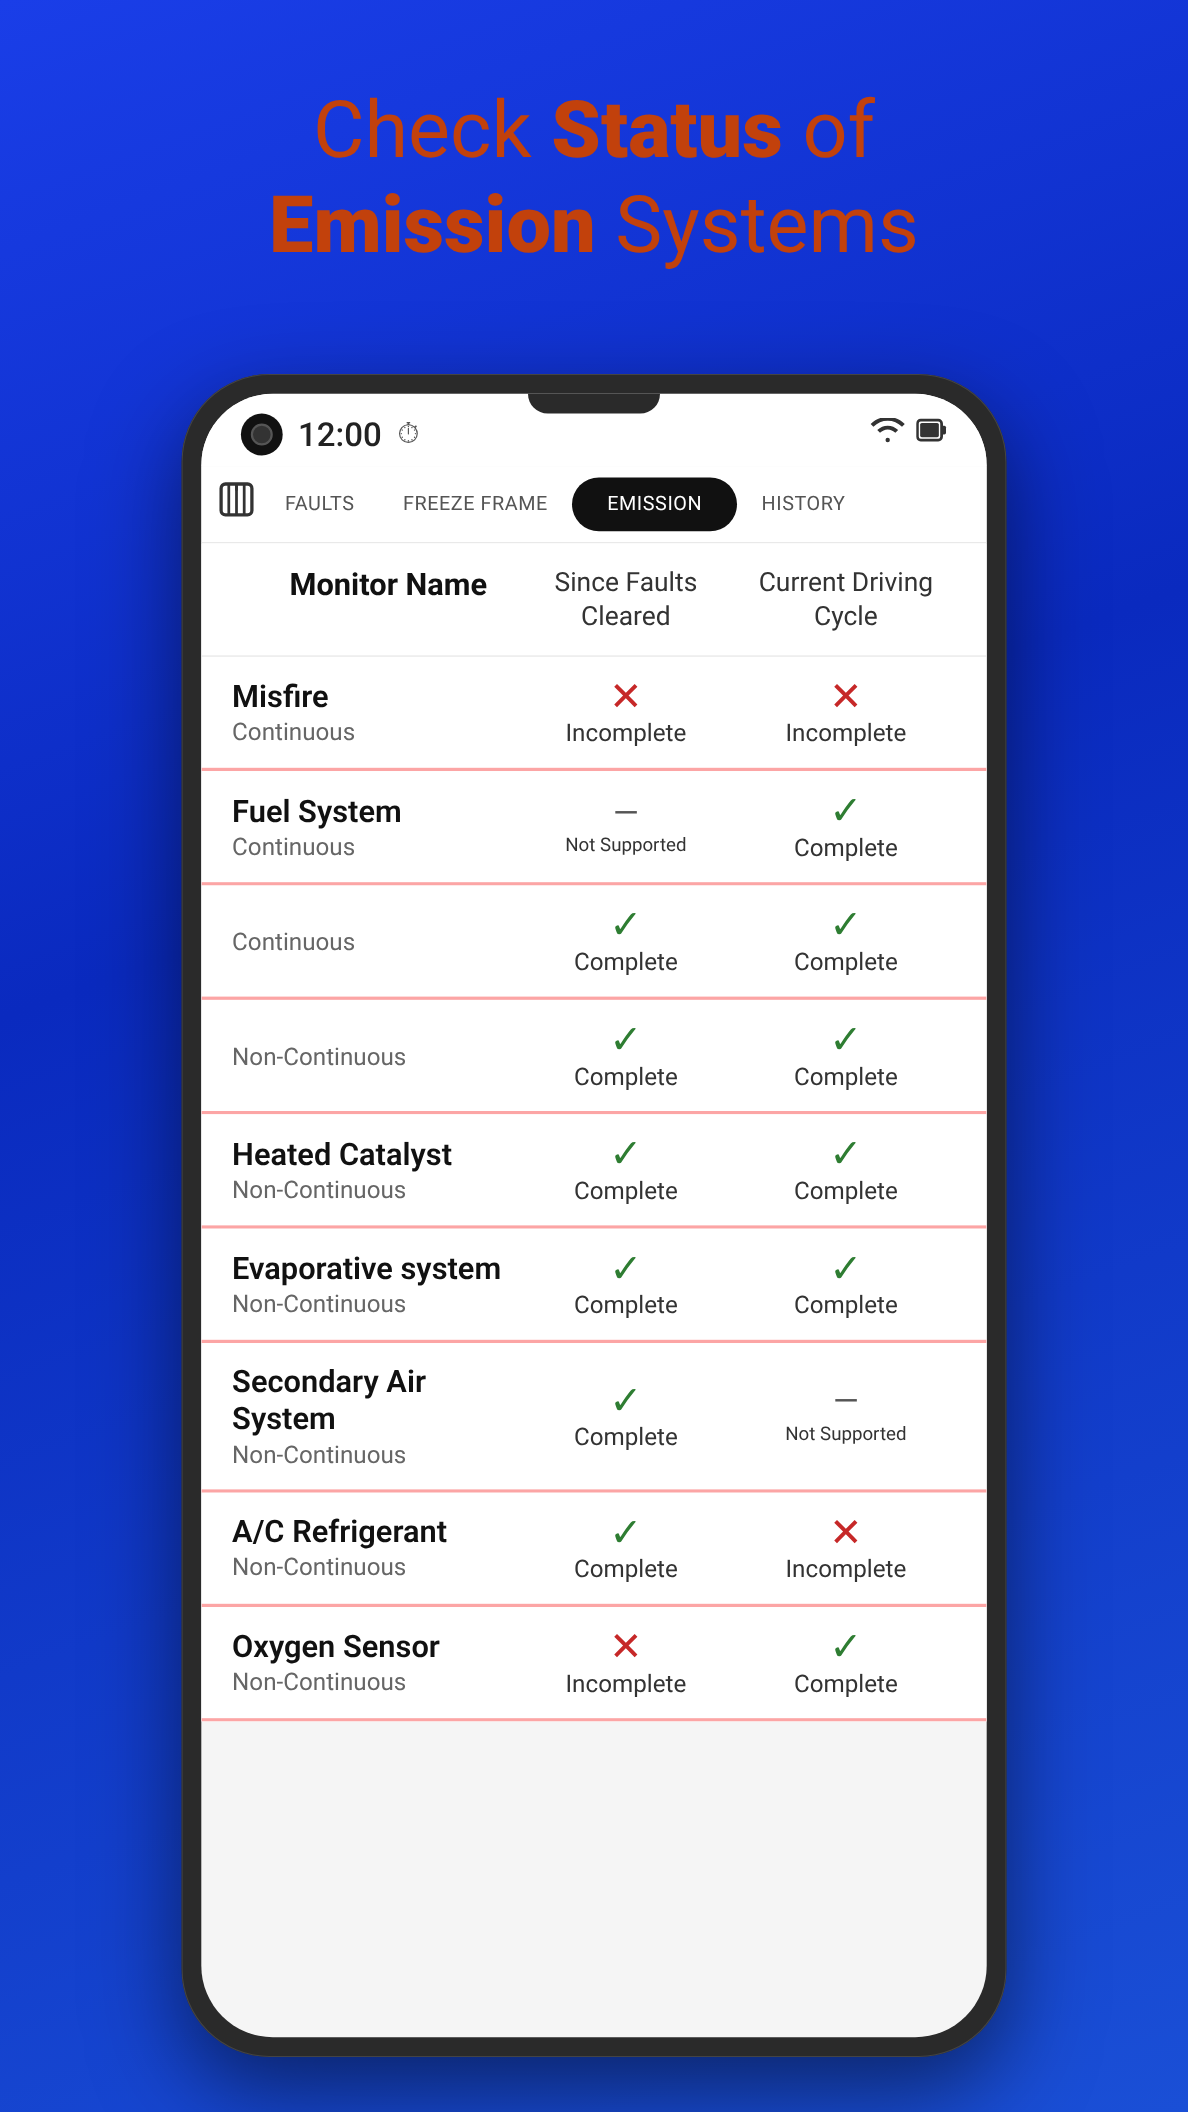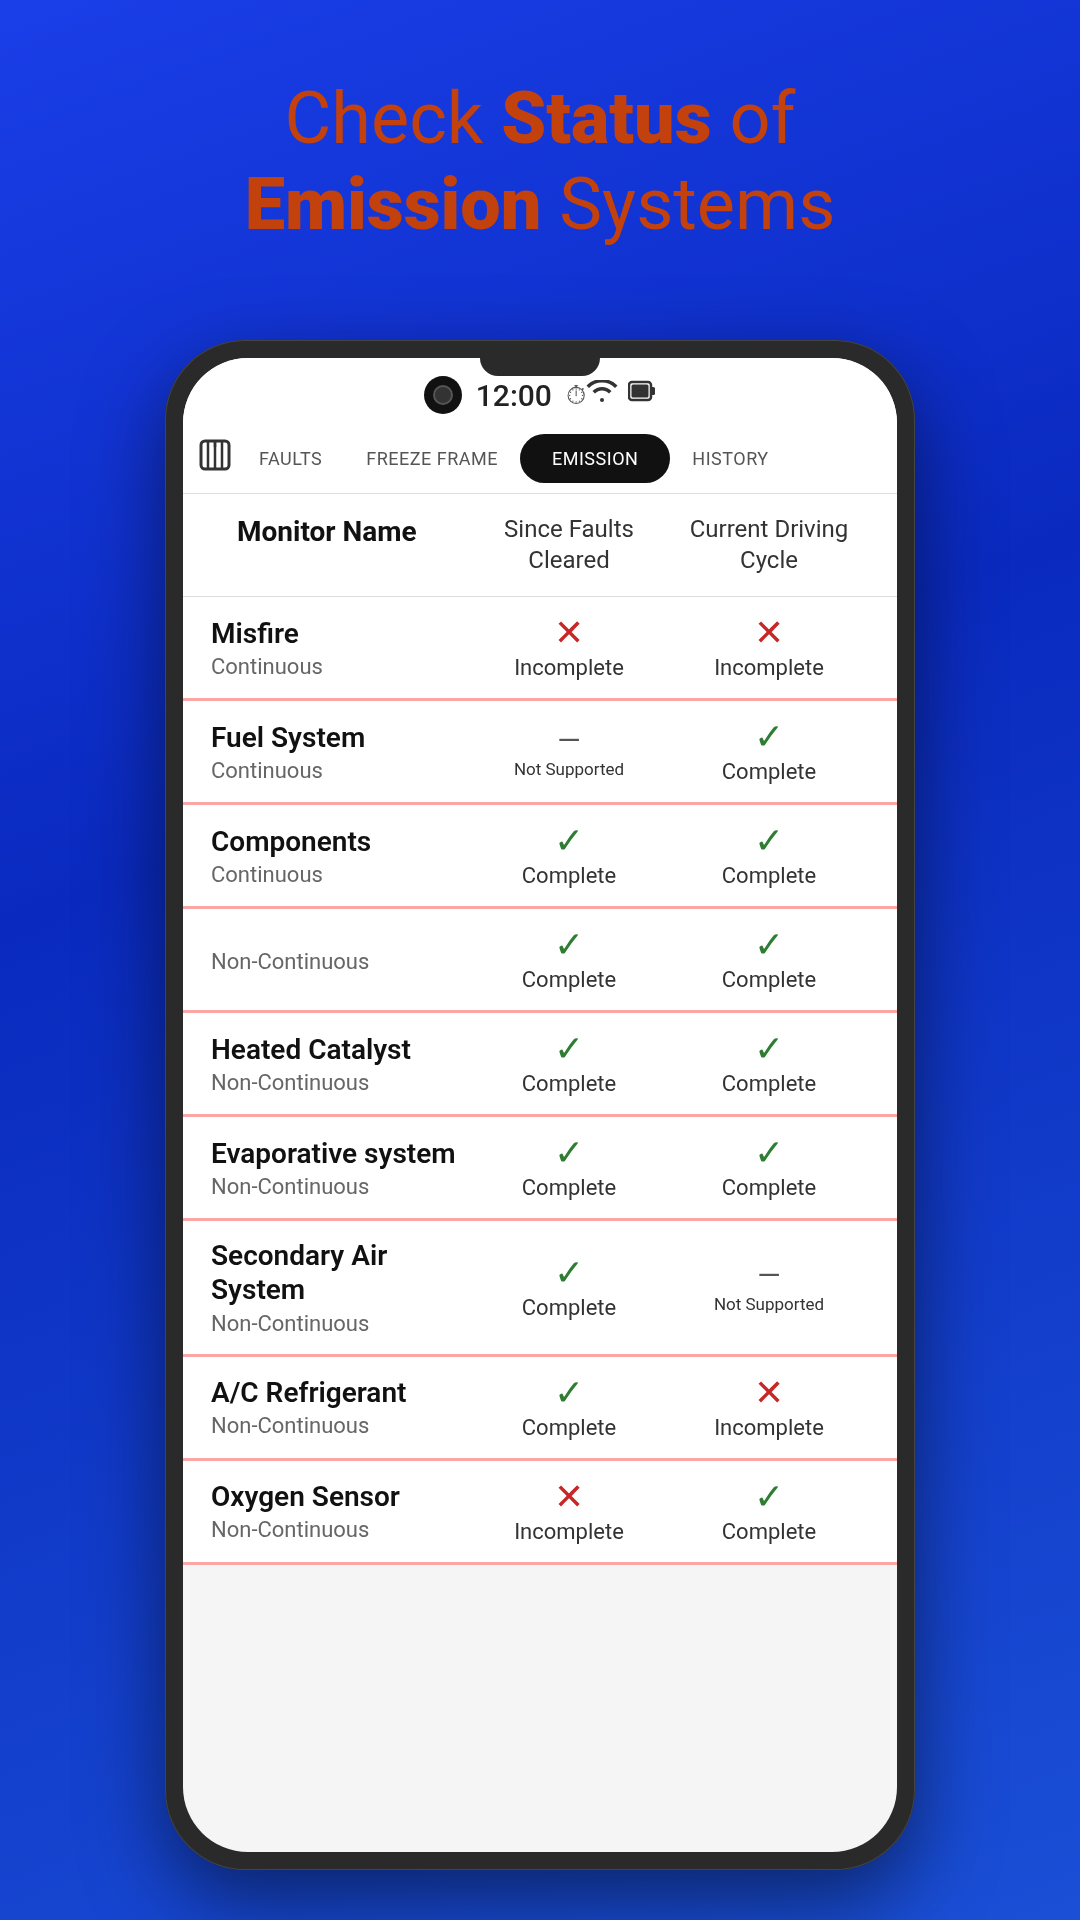--- a/index.html
+++ b/index.html
@@ -63,21 +63,21 @@
       height: 100%;
       background: #f5f5f5;
       border-radius: 65px;
       overflow: hidden;
       position: relative;
     }
 
     .status-bar {
       display: flex;
       align-items: center;
-      justify-content: center;
+      justify-content: space-between;
       padding: 18px 36px 10px;
       background: white;
     }
 
     .status-bar-left {
       display: flex;
       align-items: center;
       gap: 14px;
     }
 
@@ -173,21 +173,21 @@
     }
 
     .col-header {
       font-size: 24px;
       color: #333;
       text-align: center;
       line-height: 1.3;
     }
 
     .col-header:first-child {
-      text-align: left;
+      text-align: center;
       font-size: 28px;
       font-weight: 700;
       color: #111;
       margin-left: 26px;
     }
 
     .table-row {
       display: grid;
       grid-template-columns: 1fr 200px 200px;
       padding: 18px 28px;
@@ -330,21 +330,20 @@
             <span class="status-label not-supported-text">Not Supported</span>
           </div>
           <div class="status-cell">
             <span class="status-icon complete">✓</span>
             <span class="status-label">Complete</span>
           </div>
         </div>
 
         <div class="table-row">
           <div>
-            <div class="monitor-name">Components</div>
             <div class="monitor-type">Continuous</div>
           </div>
           <div class="status-cell">
             <span class="status-icon complete">✓</span>
             <span class="status-label">Complete</span>
           </div>
           <div class="status-cell">
             <span class="status-icon complete">✓</span>
             <span class="status-label">Complete</span>
           </div>

